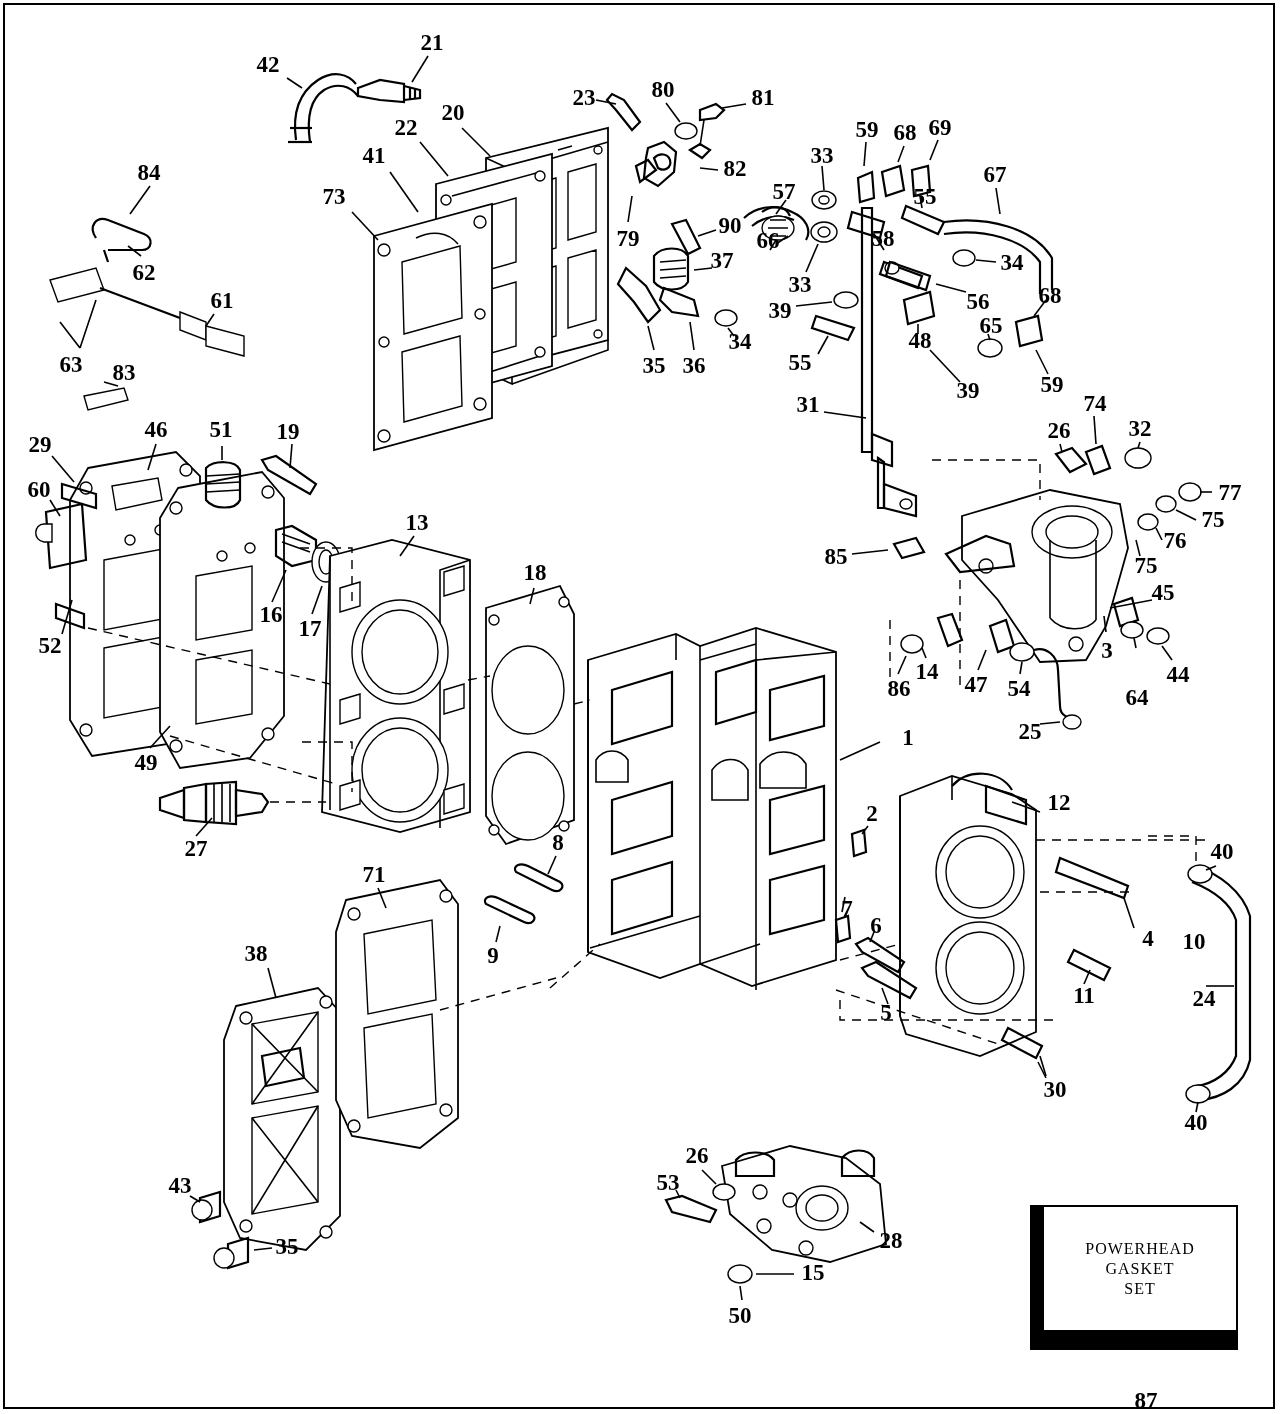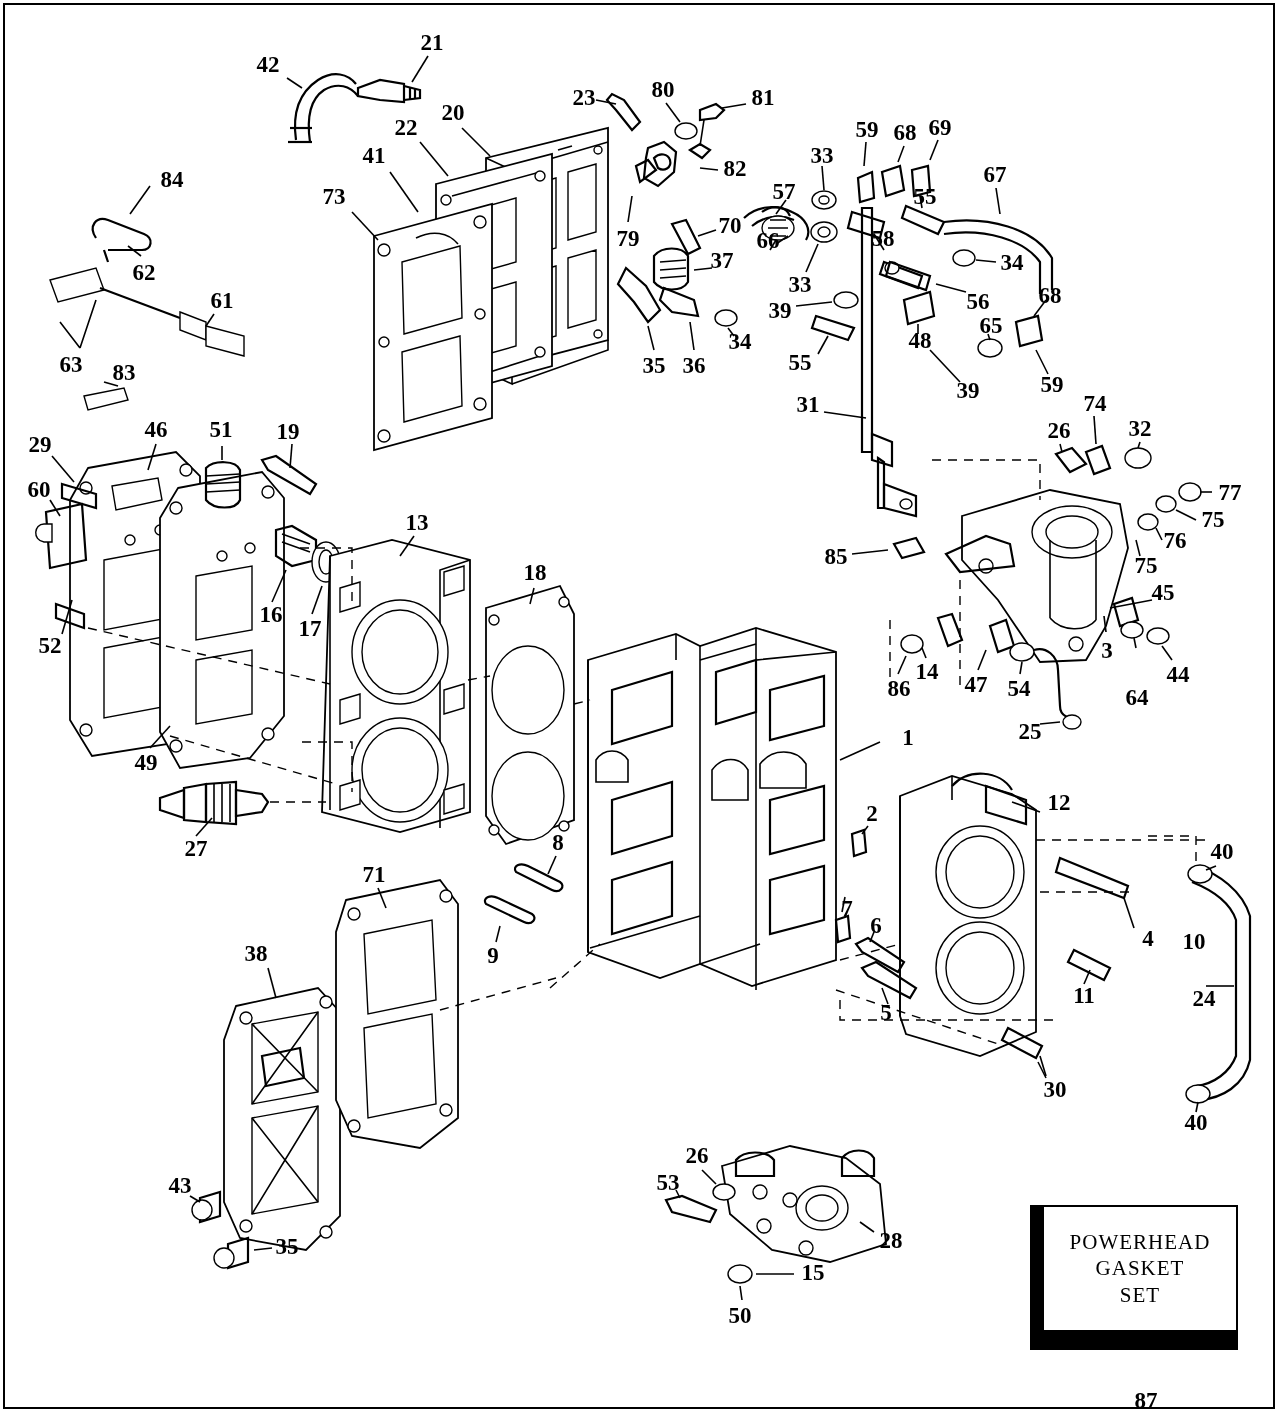--- a/index.html
+++ b/index.html
@@ -68,21 +68,21 @@
     background: #fff;
     border: 2px solid #000;
     box-sizing: border-box;
     display: flex;
     flex-direction: column;
     align-items: center;
     justify-content: center;
   }
   .gbox .face div {
     font-family: "Liberation Serif", serif;
-    font-size: 21px;
+    font-size: 16px;
     font-weight: normal;
     letter-spacing: 1px;
     color: #000;
     line-height: 1.25;
   }
   svg line, svg path, svg polyline, svg polygon, svg circle, svg ellipse, svg rect {
     vector-effect: non-scaling-stroke;
   }
   .ln { stroke: #000; stroke-width: 1.6; fill: none; }
   .ln2 { stroke: #000; stroke-width: 2.2; fill: none; }
@@ -555,29 +555,29 @@
       <div class="callout" style="left: 268px; top: 64px;">42</div>
       <div class="callout" style="left: 578px; top: 97px; margin-left: 6px;">23</div>
       <div class="callout" style="left: 663px; top: 89px;">80</div>
       <div class="callout" style="left: 763px; top: 97px;">81</div>
       <div class="callout" style="left: 453px; top: 112px;">20</div>
       <div class="callout" style="left: 406px; top: 127px;">22</div>
       <div class="callout" style="left: 867px; top: 129px;">59</div>
       <div class="callout" style="left: 905px; top: 132px;">68</div>
       <div class="callout" style="left: 940px; top: 127px;">69</div>
       <div class="callout" style="left: 822px; top: 155px;">33</div>
-      <div class="callout" style="left: 149px; top: 179px; margin-left: 23px;">84</div>
+      <div class="callout" style="left: 149px; top: 172px;">84</div>
       <div class="callout" style="left: 374px; top: 155px;">41</div>
       <div class="callout" style="left: 735px; top: 168px;">82</div>
       <div class="callout" style="left: 784px; top: 191px;">57</div>
       <div class="callout" style="left: 995px; top: 174px;">67</div>
       <div class="callout" style="left: 334px; top: 196px;">73</div>
       <div class="callout" style="left: 925px; top: 196px;">55</div>
       <div class="callout" style="left: 628px; top: 238px;">79</div>
-      <div class="callout" style="left: 730px; top: 225px;">70</div>
+      <div class="callout" style="left: 730px; top: 225px;">90</div>
       <div class="callout" style="left: 768px; top: 240px;">66</div>
       <div class="callout" style="left: 883px; top: 238px;">58</div>
       <div class="callout" style="left: 144px; top: 272px;">62</div>
       <div class="callout" style="left: 222px; top: 300px;">61</div>
       <div class="callout" style="left: 1012px; top: 262px;">34</div>
       <div class="callout" style="left: 722px; top: 260px;">37</div>
       <div class="callout" style="left: 800px; top: 284px;">33</div>
       <div class="callout" style="left: 978px; top: 293px; margin-top: 8px;">56</div>
       <div class="callout" style="left: 1050px; top: 295px;">68</div>
       <div class="callout" style="left: 71px; top: 364px;">63</div>

